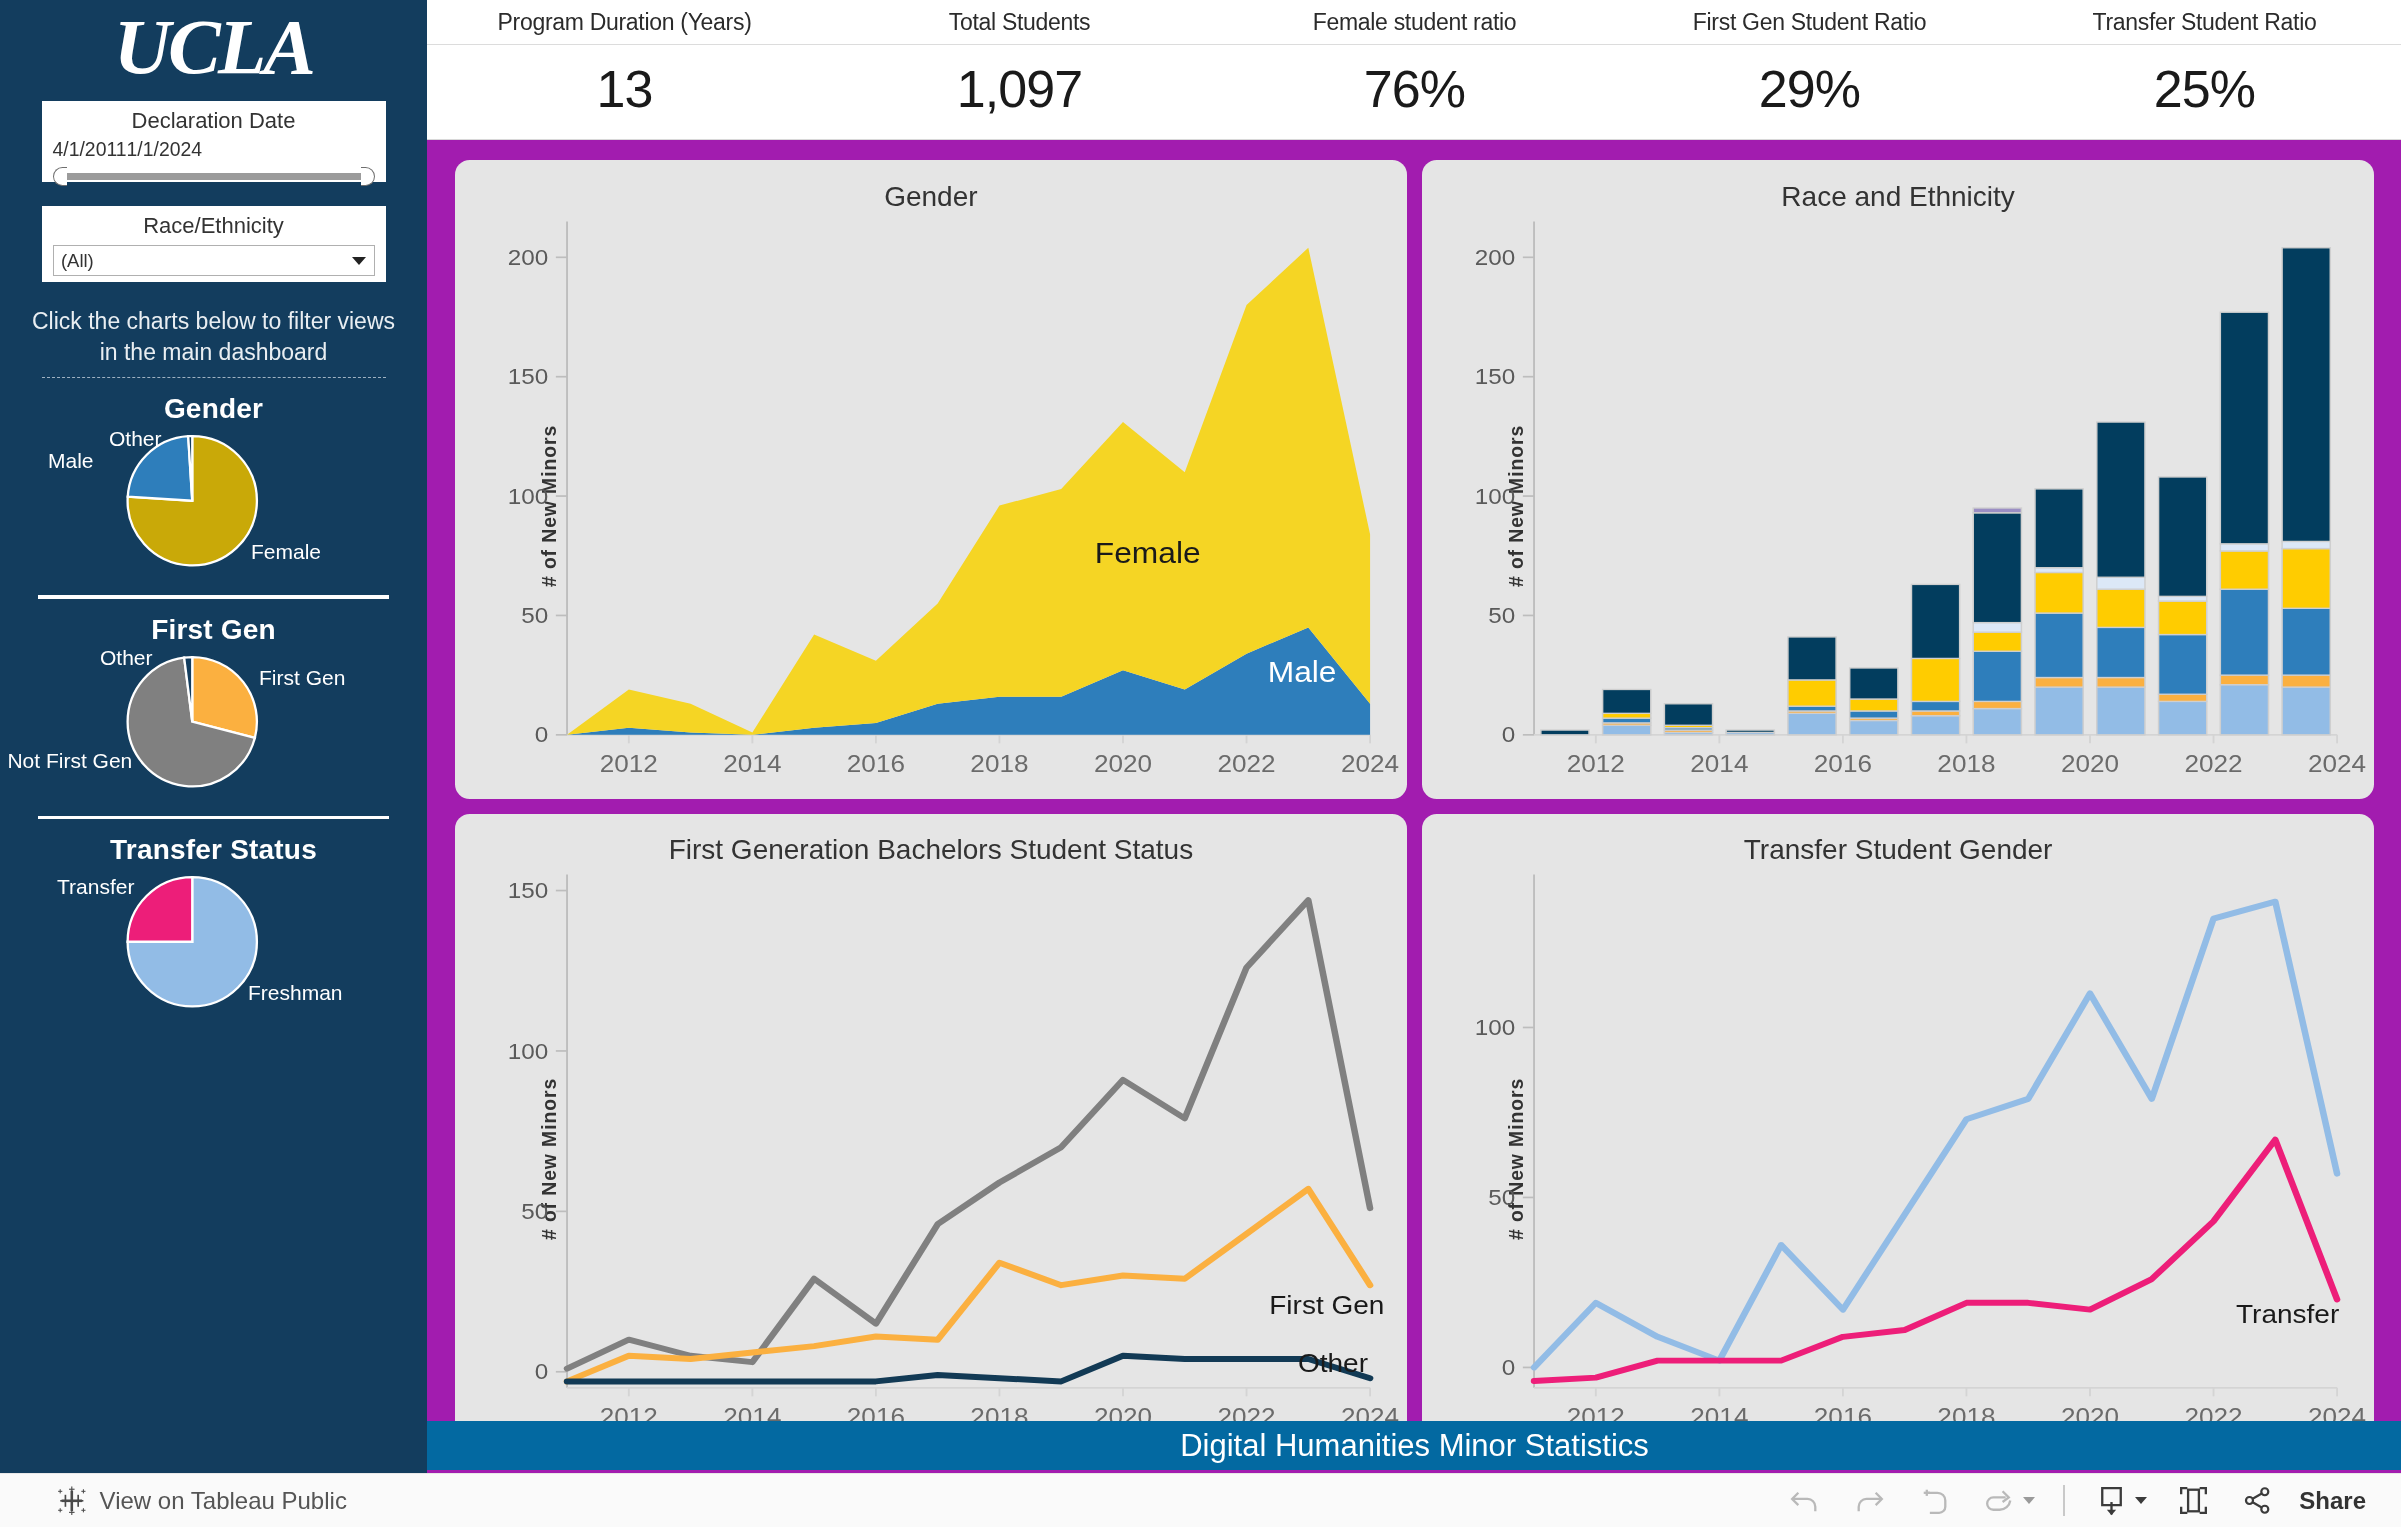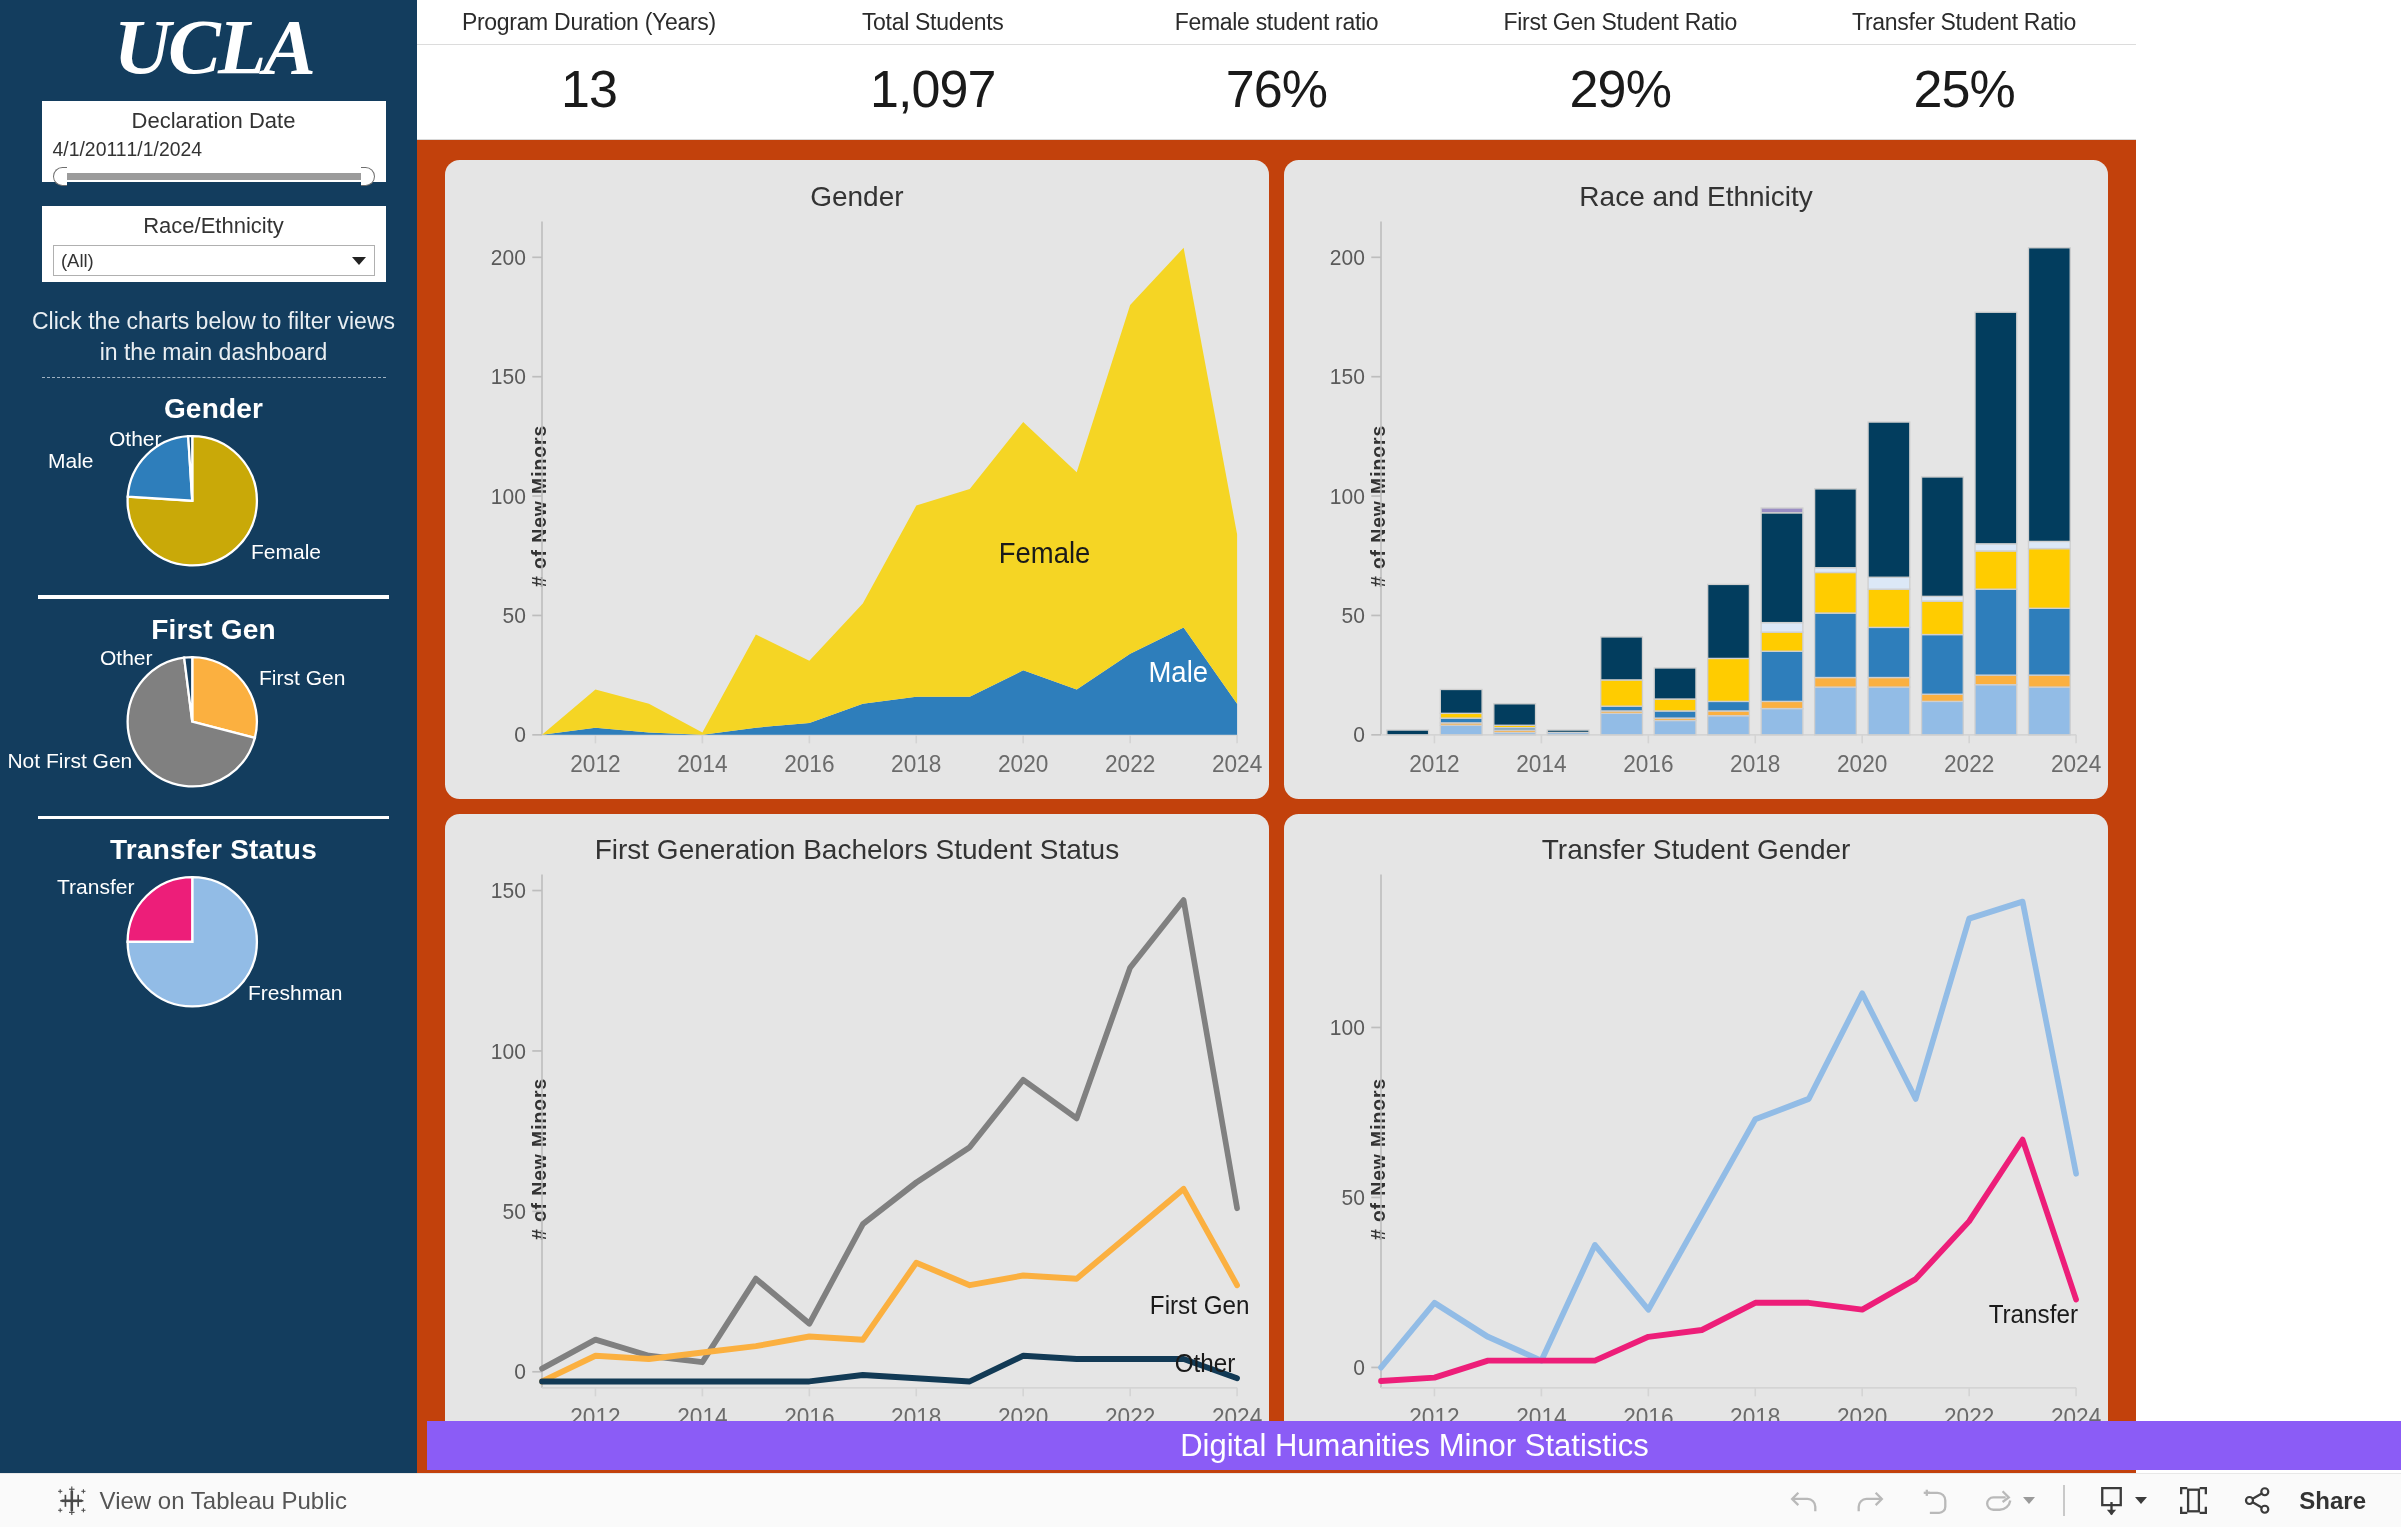--- a/index.html
+++ b/index.html
@@ -85,22 +85,22 @@
   .pie-label {
     position: absolute; color: #fff; font-size: 21px; white-space: nowrap;
   }
   .sec-rule {
     width: 351px; height: 3.7px; background: #fff;
     margin: 13px auto 0 auto;
   }
 
   
   #main {
-    position: absolute; left: 417px; top: 0;
-    width: 1719px; height: 1473px; background: #c2410c;
+    position: absolute; left: 427px; top: 0;
+    width: 1975px; height: 1473px; background: #a21caf;
   }
   #kpi-row {
     display: flex; width: 100%; height: 140px;
     border-bottom: 1.8px solid #D8D8D8;
     background: #fff;
   }
   .kpi {
     flex: 1; display: flex; flex-direction: column;
     align-items: center; justify-content: flex-start;
     padding-top: 9.2px;
@@ -137,21 +137,21 @@
     transform-origin: center;
     font-size: 19.4px; color: #333; font-weight: bold;
     white-space: nowrap; letter-spacing: 0.9px;
   }
   .svg-plot { position: absolute; inset: 0; width: 100%; height: 100%; }
 
   
   #footer-title {
     position: absolute; left: 427px; top: 1421px;
     width: 1975px; height: 49px;
-    background: #8b5cf6; color: #fff;
+    background: #0369a1; color: #fff;
     display: flex; align-items: center; justify-content: center;
     font-size: 31px; font-weight: 400;
   }
   
   #toolbar {
     position: absolute; left: 0; top: 1473px;
     width: 2401px; height: 54px;
     background: #FAFAFA; border-top: 0.9px solid #E8E8E8;
     display: flex; align-items: center;
   }

